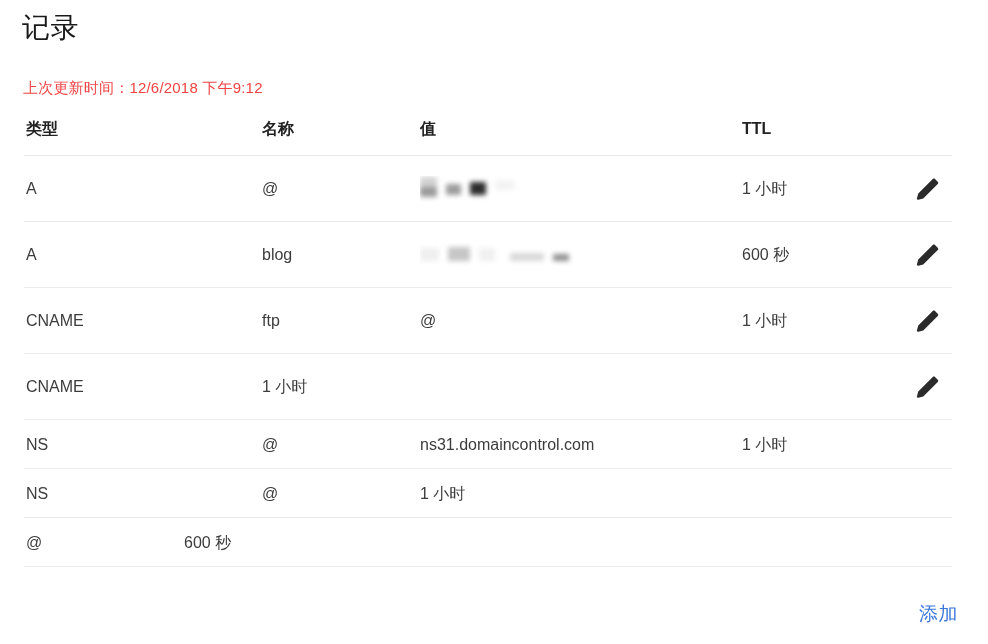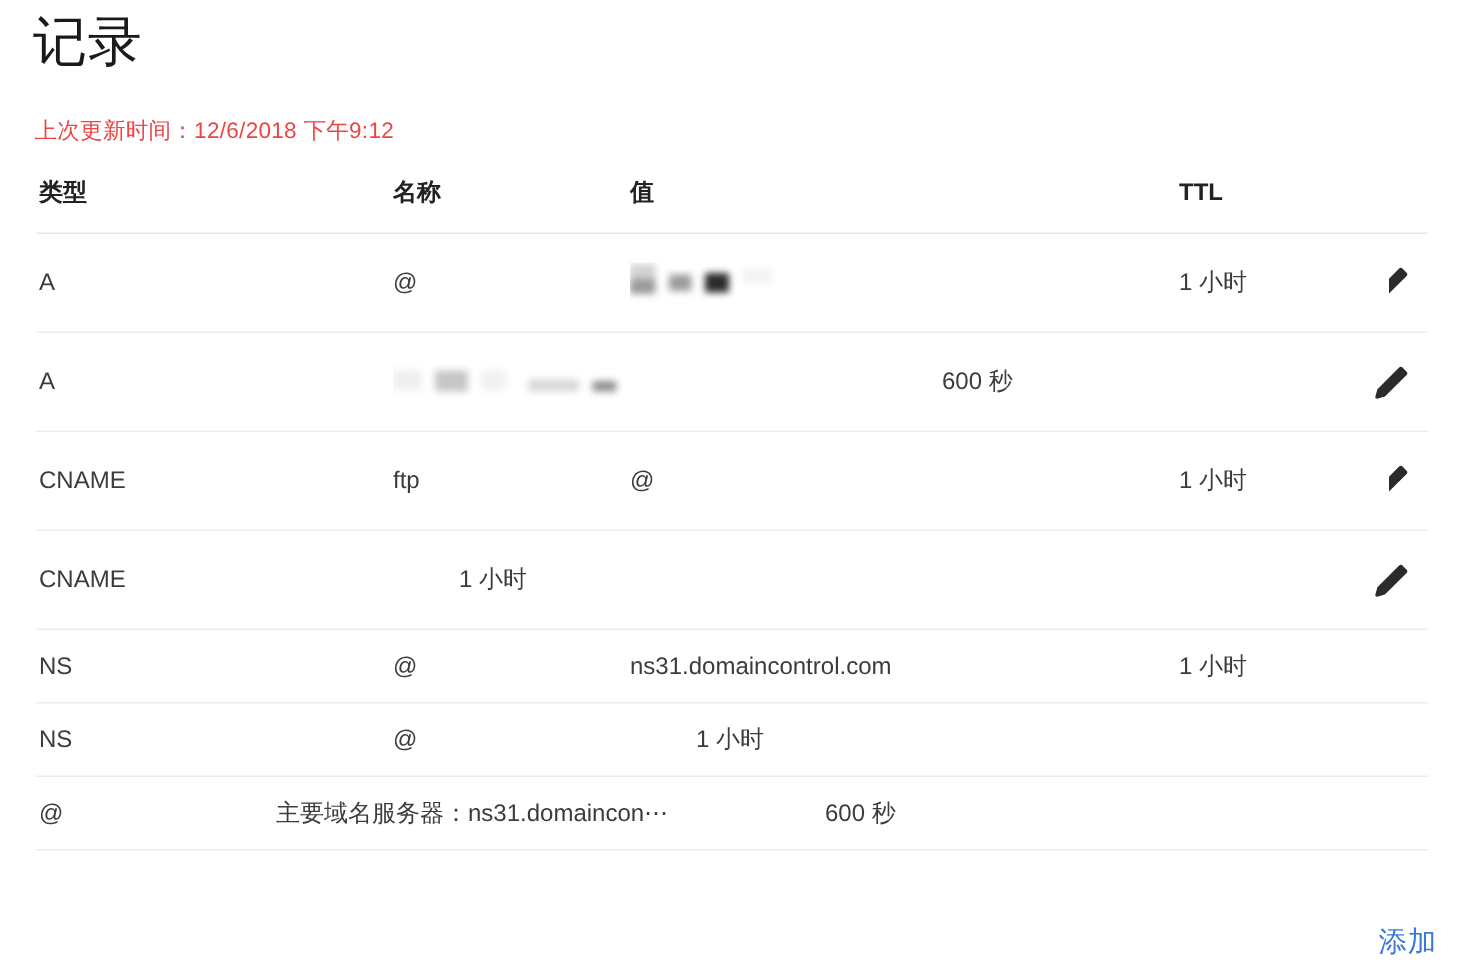--- a/index.html
+++ b/index.html
@@ -18,21 +18,21 @@
     height: 644px;
     background: #ffffff;
     padding: 0;
   }
 
   
   .page-title {
     position: absolute;
     left: 22px;
     top: 5px;
-    font-size: 36px;
+    font-size: 28px;
     line-height: 46px;
     font-weight: 400;
     color: #1a1a1a;
     letter-spacing: 0.5px;
   }
 
   .last-updated {
     position: absolute;
     left: 23px;
     top: 78px;
@@ -85,21 +85,21 @@
     font-size: 16px;
     line-height: 22px;
     color: #3c3c3c;
     white-space: nowrap;
     overflow: hidden;
   }
 
   .col-type  { width: 236px; }
   .col-name  { width: 158px; }
   .col-value { width: 322px; }
-  .col-ttl   { width: 140px; margin-left: 44px; }
+  .col-ttl   { width: 140px; }
   .col-edit  { flex: 1; display: flex; justify-content: flex-end; align-items: center; padding-right: 8px; }
 
   .header-row .cell {
     font-weight: 700;
     color: #222222;
     font-size: 16px;
     line-height: 22px;
   }
 
   .value-truncate {
@@ -136,21 +136,21 @@
     height: 30px;
     display: block;
     cursor: pointer;
   }
   .edit-icon svg { display: block; width: 30px; height: 30px; }
 
   
   .add-link {
     position: absolute;
     right: 30px;
-    bottom: 2px;
+    bottom: 17px;
     font-size: 19px;
     line-height: 26px;
     color: #3b78d8;
     text-decoration: none;
     cursor: pointer;
     letter-spacing: 0.5px;
   }
 </style>
 </head>
 <body>
@@ -185,20 +185,21 @@
             <span class="edit-icon">
               <svg viewBox="0 0 24 24" aria-hidden="true">
                 <path fill="#2b2b2b" d="M3.4 20.6l4.0-1.1L19.0 8.0c0.5-0.5 0.5-1.3 0-1.8l-2.2-2.2c-0.5-0.5-1.3-0.5-1.8 0L3.4 15.6 2.3 19.6c-0.15 0.55 0.35 1.05 0.9 0.9z"></path>
                 <path fill="#2b2b2b" d="M14.3 5.3l3.4 3.4 1.1-1.1-3.4-3.4z"></path>
               </svg>
             </span>
           </div>
   </div>
         <div class="row tall">
     <div class="cell col-type">A</div>
+    <div class="cell col-name">blog</div>
     <div class="cell col-value value-truncate"><span class="redacted rd-a2">
               <span class="blk b1"></span>
               <span class="blk b2"></span>
               <span class="blk b3"></span>
               <span class="blk b4"></span>
               <span class="blk b5"></span>
             </span></div>
     <div class="cell col-ttl">600 秒</div>
     <div class="cell col-edit">
             <span class="edit-icon">
@@ -243,21 +244,20 @@
     <div class="cell col-edit"></div>
   </div>
         <div class="row short">
     <div class="cell col-type">NS</div>
     <div class="cell col-name">@</div>
     <div class="cell col-ttl">1 小时</div>
     <div class="cell col-edit"></div>
   </div>
         <div class="row short">
     <div class="cell col-name">@</div>
-    <div class="cell col-value value-truncate">主要域名服务器：ns31.domaincon⋯</div>
     <div class="cell col-ttl">600 秒</div>
     <div class="cell col-edit"></div>
   </div>
       </div>
 
   </div>
 
   <a class="add-link" href="#">添加</a>
 
 </div>

